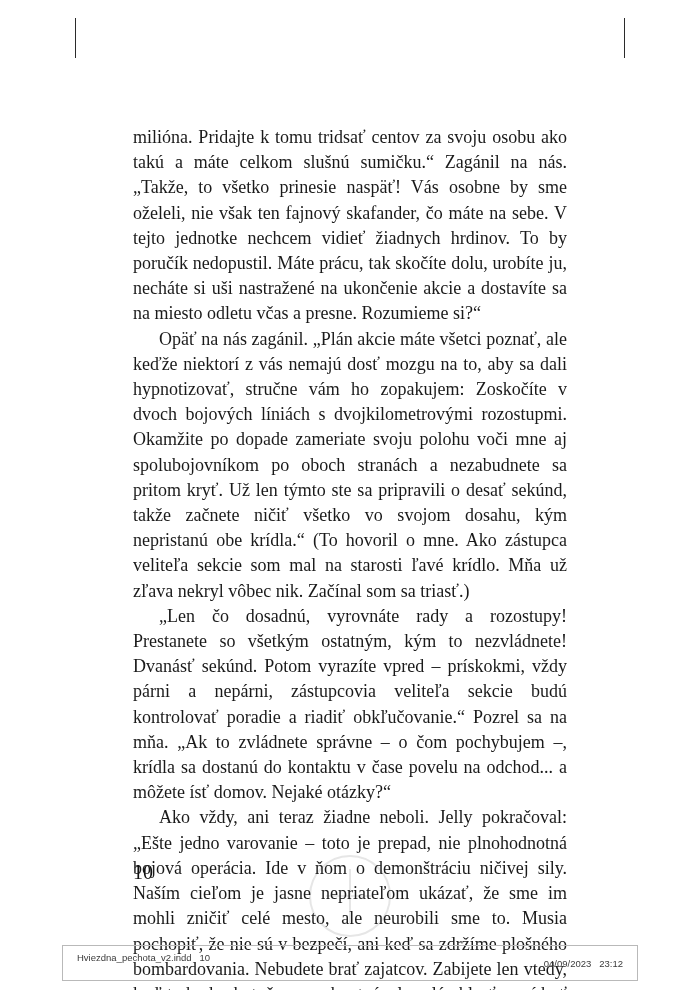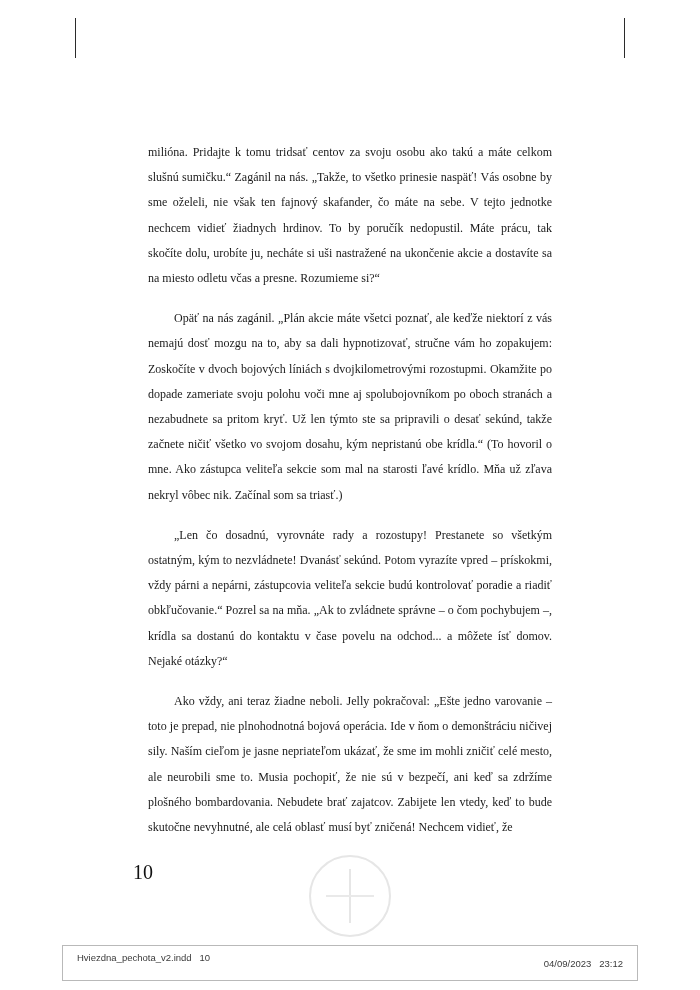--- a/index.html
+++ b/index.html
@@ -59,24 +59,24 @@
   }
 
   
   .page-body {
     position: absolute;
     left: 133px;
     top: 125px;
     width: 434px;
   }
   .para {
-    margin: 15px;
+    margin: 0;
     text-align: justify;
     text-justify: inter-word;
-    font-size: 12px;
+    font-size: 18px;
     line-height: 25.2px;
     hyphens: manual;
   }
   .para.indent {
     text-indent: 26px;
   }
 
   
   .folio {
     position: absolute;

